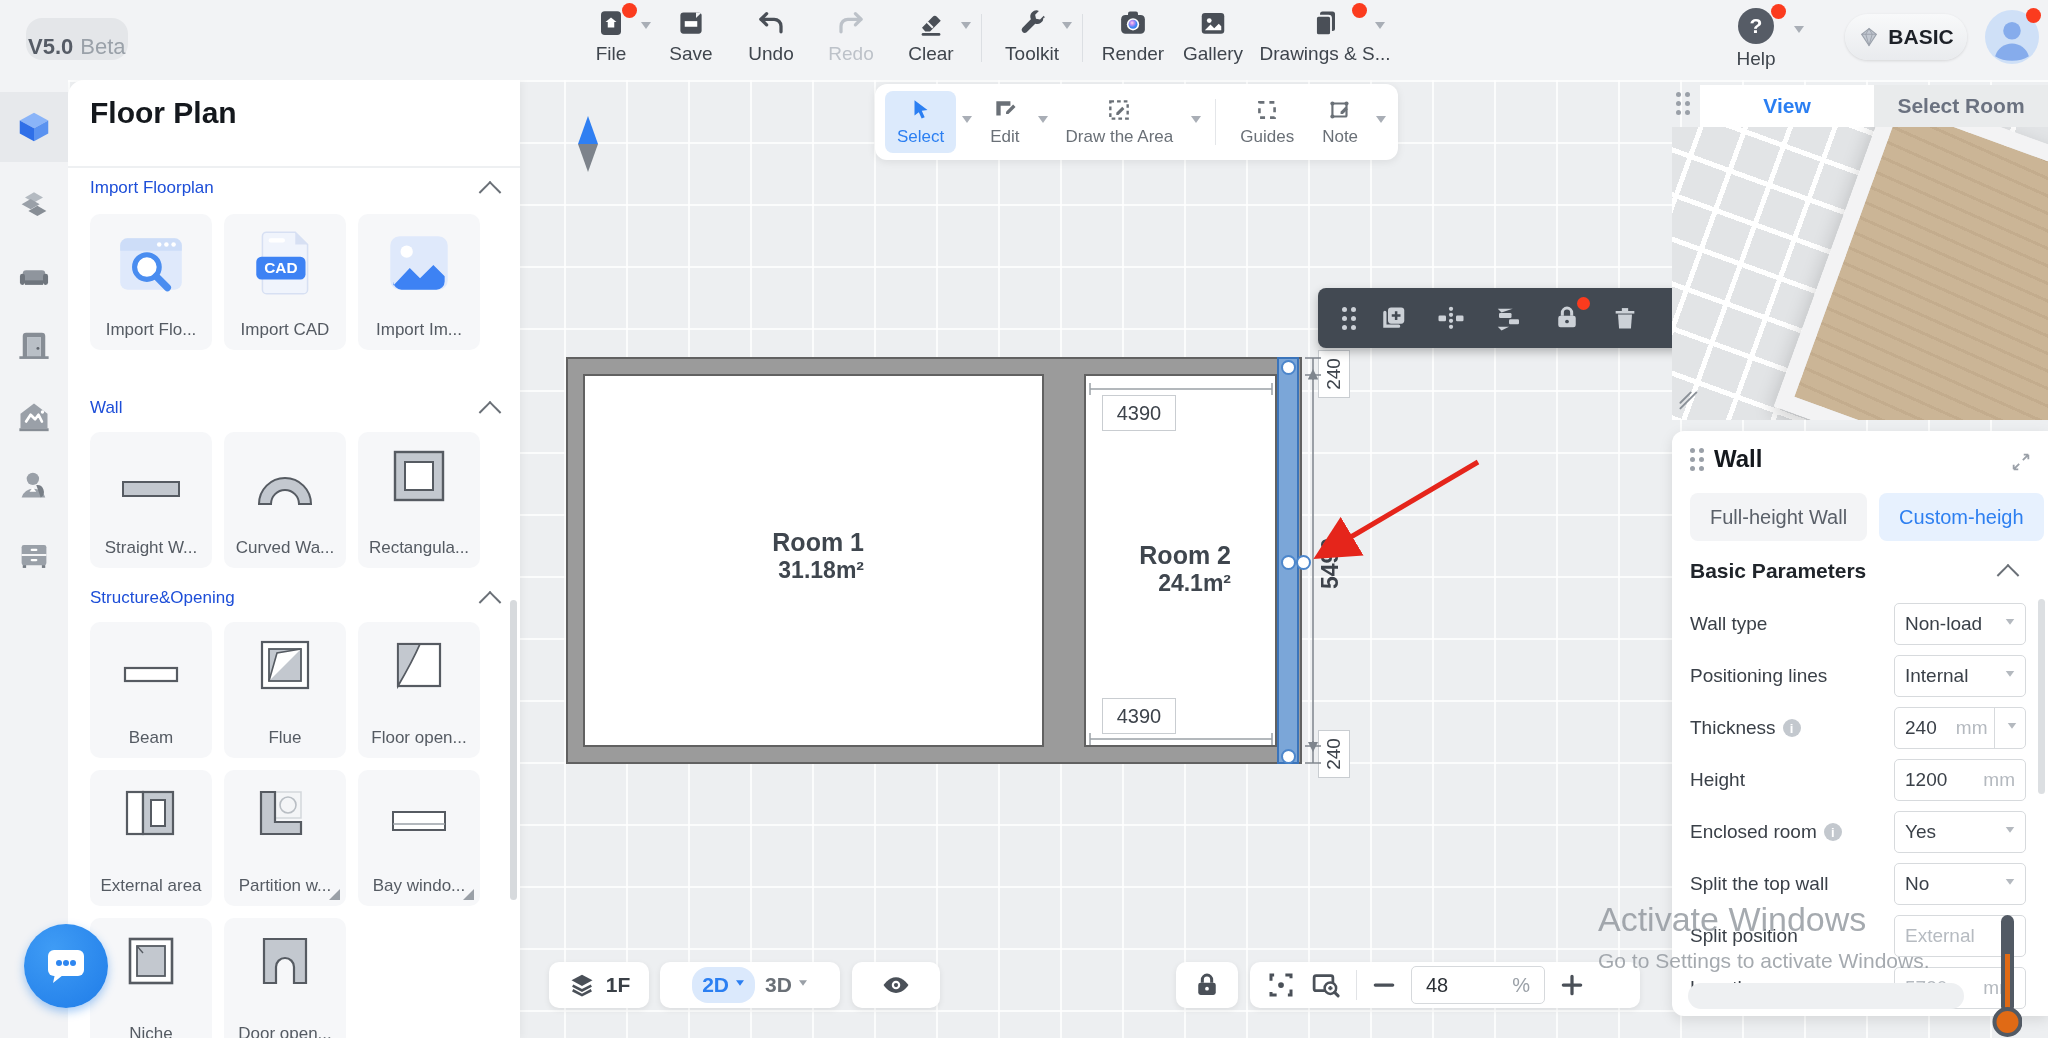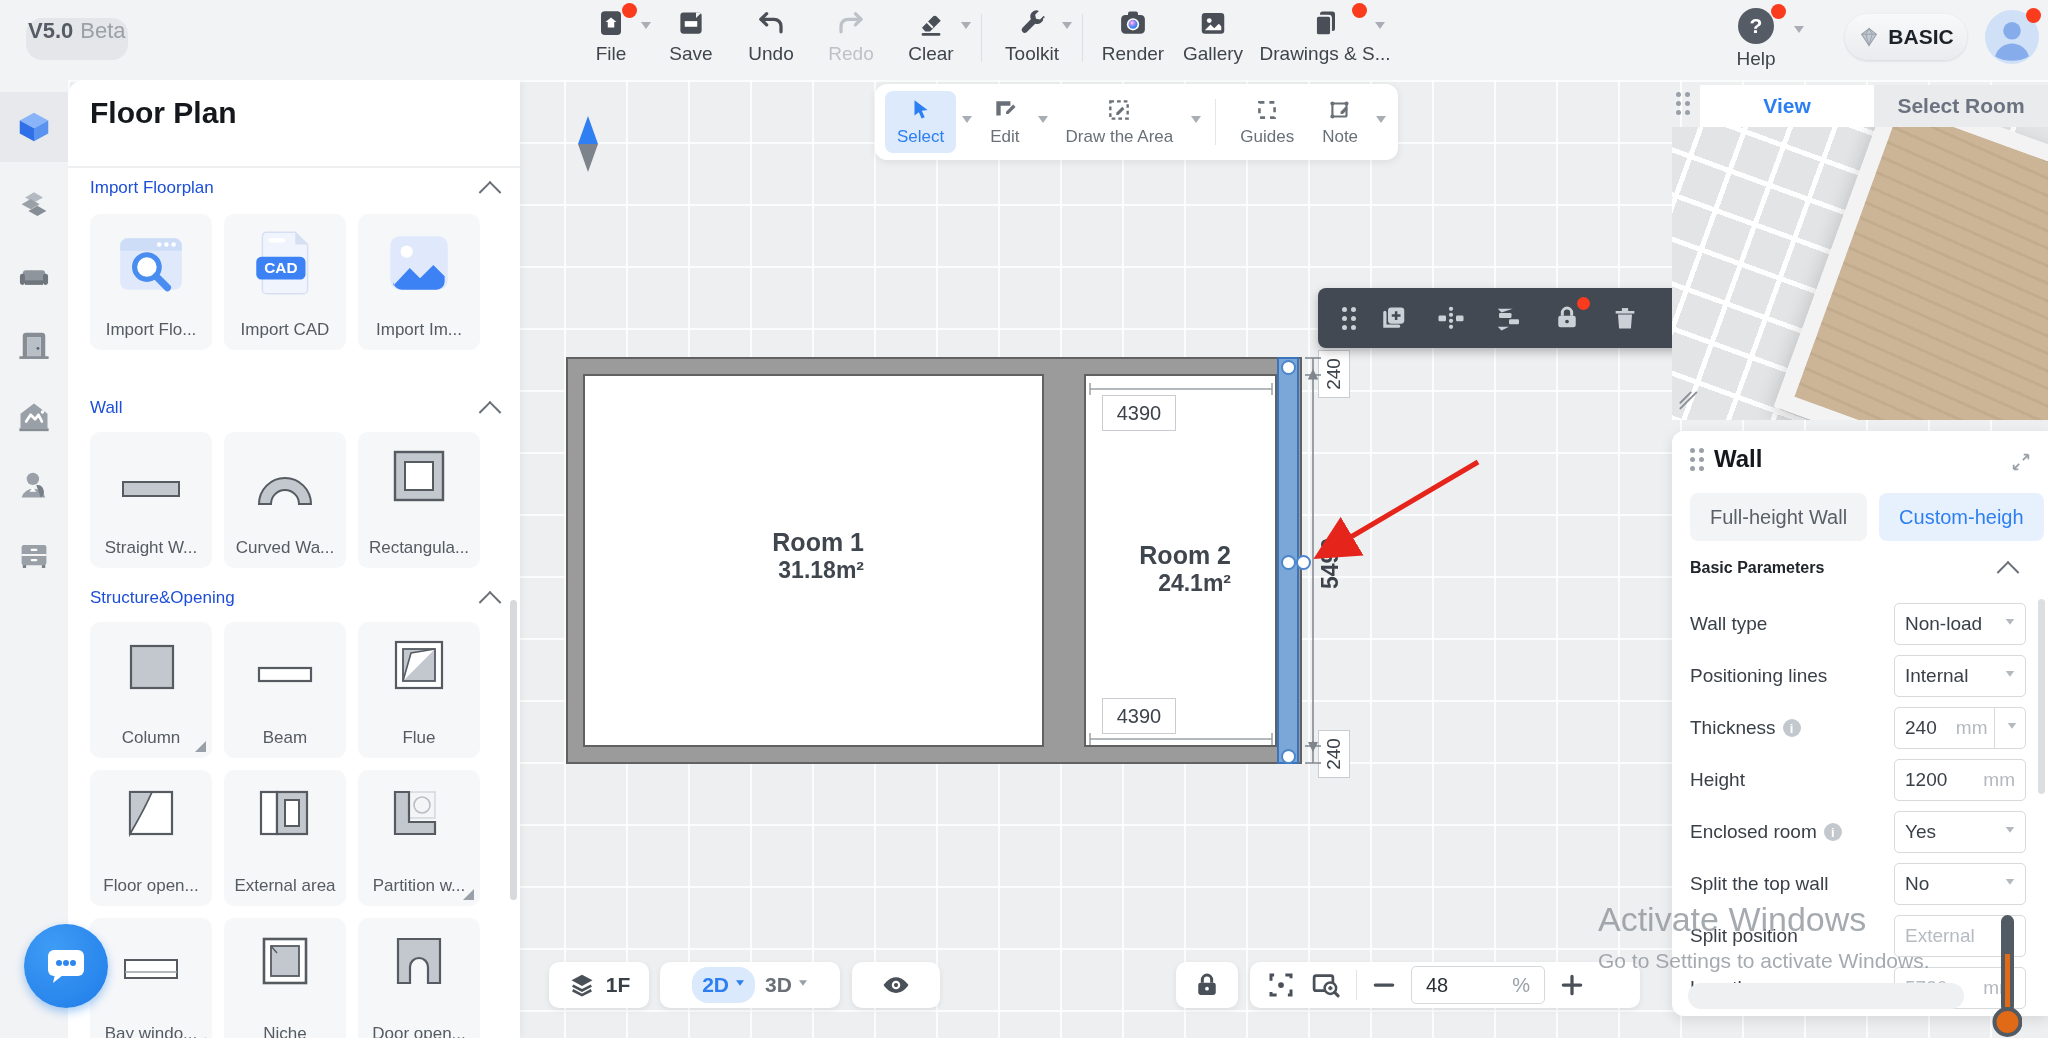--- a/index.html
+++ b/index.html
@@ -7,21 +7,21 @@
        background:#f2f3f5;font-family:"Liberation Sans",sans-serif;
        -webkit-font-smoothing:antialiased;color:#3f454d}
   
   .canvas{position:absolute;left:68px;top:80px;right:0;bottom:0;background:#edeff1;
     background-image:linear-gradient(rgba(255,255,255,.8) 2px,transparent 2px),
                      linear-gradient(90deg,rgba(255,255,255,.8) 2px,transparent 2px);
     background-size:62px 62px;z-index:0}
   
   .topbar{position:absolute;left:0;top:0;width:2048px;height:80px;background:#f2f3f5;z-index:30}
   .vbadge{position:absolute;left:26px;top:18px;height:42px;padding:0 2px;border-radius:16px;
-    background:#e4e6e9;display:flex;align-items:flex-start;gap:7px;font-size:22px}
+    background:#e4e6e9;display:flex;align-items:flex-end;gap:7px;font-size:22px}
   .vbadge b{color:#565c66;font-weight:700}.vbadge span{color:#9aa1a9}
   .tbgroup{position:absolute;left:575px;top:8px;display:flex;align-items:flex-start;gap:8px}
   .tbi{position:relative;width:72px;display:flex;flex-direction:column;align-items:center;gap:5px;
     color:#4a4f57;cursor:pointer}
   .tbi .lbl{font-size:19px;color:#3f454d;white-space:nowrap}
   .tbi.dis{color:#bdc2c9}.tbi.dis .lbl{color:#bdc2c9}
   .tbi.wide{width:136px}
   .tb-div{width:1px;height:48px;background:#dcdfe3;margin:6px 6px 0}
   .caret{width:0;height:0;border:5px solid transparent;border-top:7px solid #a9aeb6;display:inline-block}
   .tbi .caret{position:absolute;right:-4px;top:14px}
@@ -111,21 +111,21 @@
   .wpanel{position:absolute;left:1672px;top:431px;width:376px;height:585px;background:#fff;
     border-radius:12px 0 0 12px;box-shadow:0 4px 14px rgba(0,0,0,.1);z-index:24}
   .wp-head{position:absolute;left:18px;top:14px;display:flex;align-items:center;gap:10px}
   .wp-title{font-size:24px;font-weight:700;color:#14181d}
   .wp-expand{position:absolute;right:16px;top:20px;cursor:pointer}
   .wp-tabs{position:absolute;left:18px;top:62px;display:flex;gap:12px}
   .wp-tab{height:48px;padding:0 20px;border-radius:8px;display:flex;align-items:center;font-size:20px;cursor:pointer;white-space:nowrap}
   .wp-tab.off{background:#f3f4f6;color:#5a6069}
   .wp-tab.on{background:#e7f1fe;color:#2d7ff0}
   .wp-sech{position:absolute;left:18px;top:128px;width:326px;display:flex;justify-content:space-between;align-items:center}
-  .wp-sech .t{font-size:16px;font-weight:700;color:#20252b}
+  .wp-sech .t{font-size:21px;font-weight:700;color:#20252b}
   .prow{position:absolute;left:18px;width:338px;height:42px;display:flex;align-items:center}
   .plabel{font-size:19px;color:#3a4048;display:flex;align-items:center;gap:7px}
   .pctrl{position:absolute;right:2px;width:132px;height:42px;border:1.5px solid #d7dadd;border-radius:5px;
     box-sizing:border-box;display:flex;align-items:center;padding:0 10px;gap:6px;font-size:19px;color:#3a4048;
     background:#fff;cursor:pointer}
   .pctrl .val{flex:1}
   .pctrl .unit{color:#b4b9bf}
   .pctrl .caret{border-top-color:#b4b9bf;transform:scale(.85)}
   .pctrl .cdiv{width:1.5px;height:40px;background:#d7dadd;margin-right:-2px}
   .pctrl.dis{color:#b6bbc1}
@@ -590,28 +590,20 @@
       </span>
       <span class="lb">Rectangula...</span>
     </div>
   </div>
 
   <div class="sec-h" style="top:508px">
     <span class="t">Structure&amp;Opening</span>
     <span class="chev"></span>
   </div>
   <div class="cards" style="top:542px">
-    <div class="crd more">
-      <span class="ic" style="top:18px">
-        <svg width="76" height="62" viewBox="0 0 76 62">
-            <rect x="18" y="6" width="42" height="42" fill="#c3c8cf" stroke="#565b62" stroke-width="2.2"></rect>
-          </svg>
-      </span>
-      <span class="lb">Column</span>
-    </div>
     <div class="crd">
       <span class="ic" style="top:36px">
         <svg width="76" height="40" viewBox="0 0 76 40">
             <rect x="12" y="10" width="52" height="13" fill="#fff" stroke="#565b62" stroke-width="2.2"></rect>
           </svg>
       </span>
       <span class="lb">Beam</span>
     </div>
     <div class="crd">
       <span class="ic" style="top:16px">

